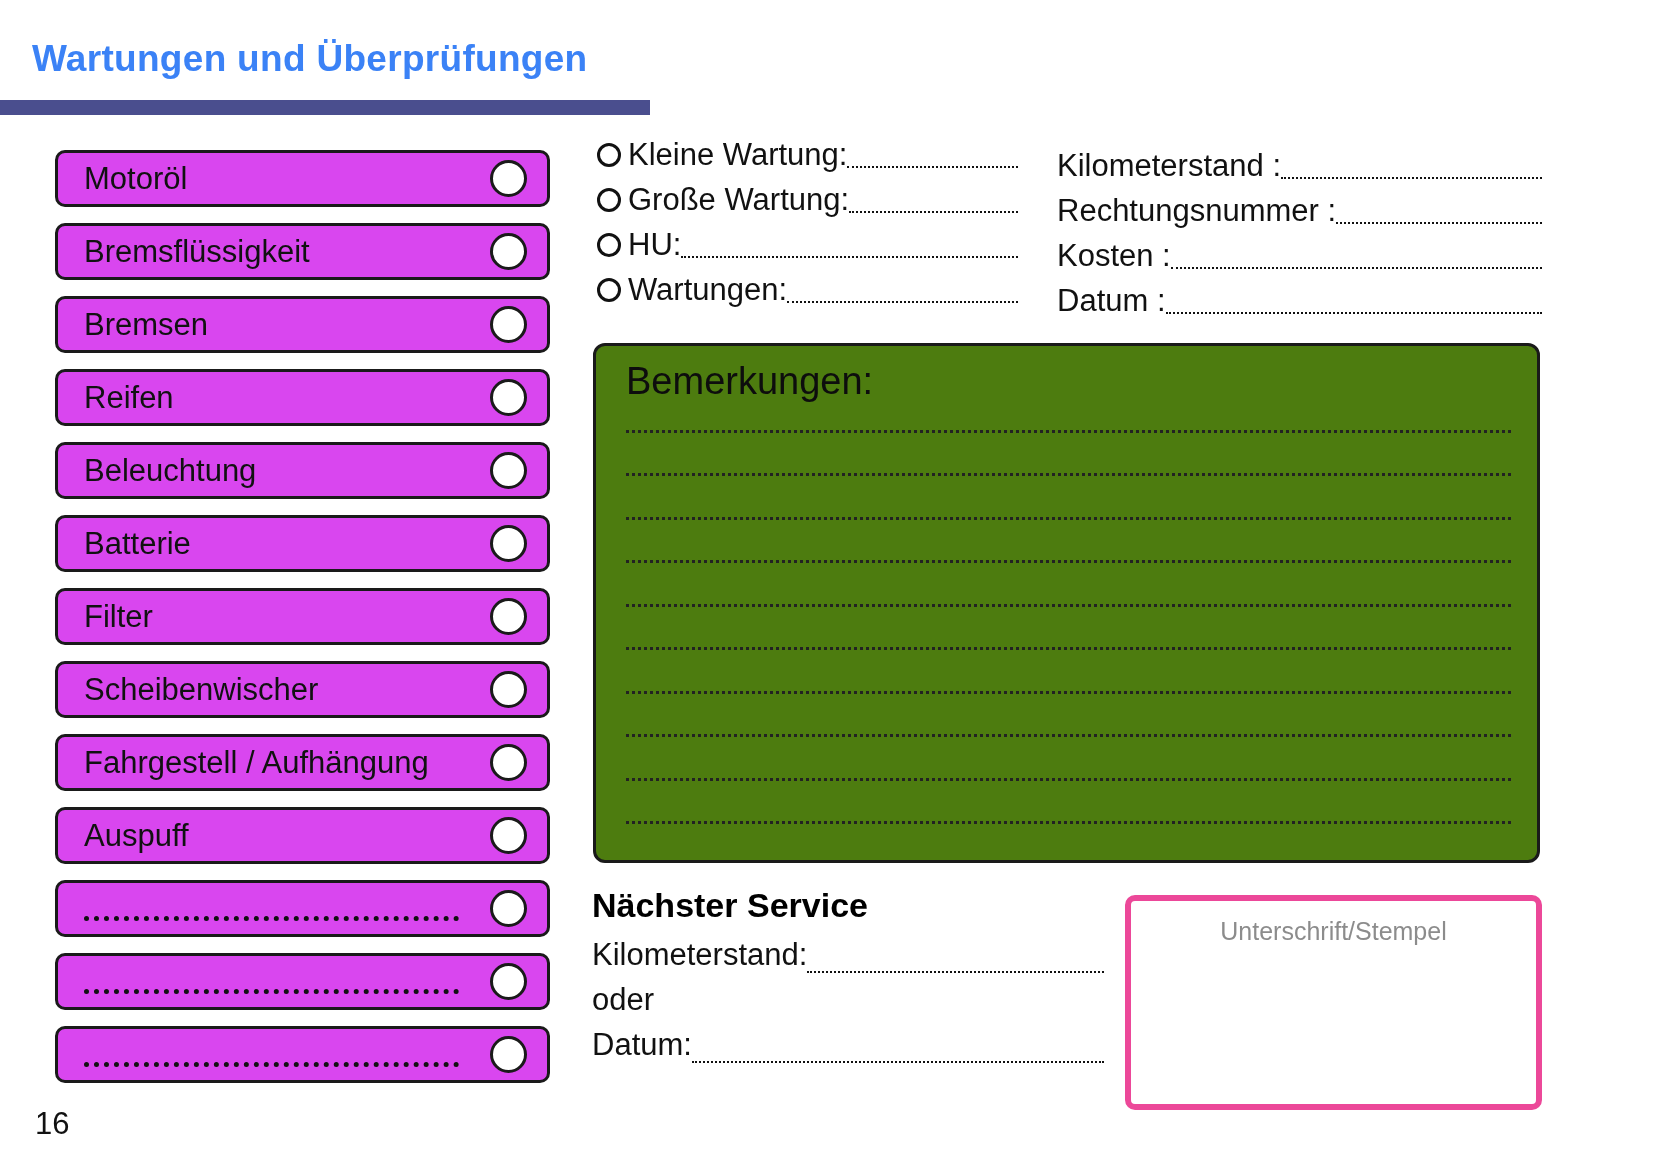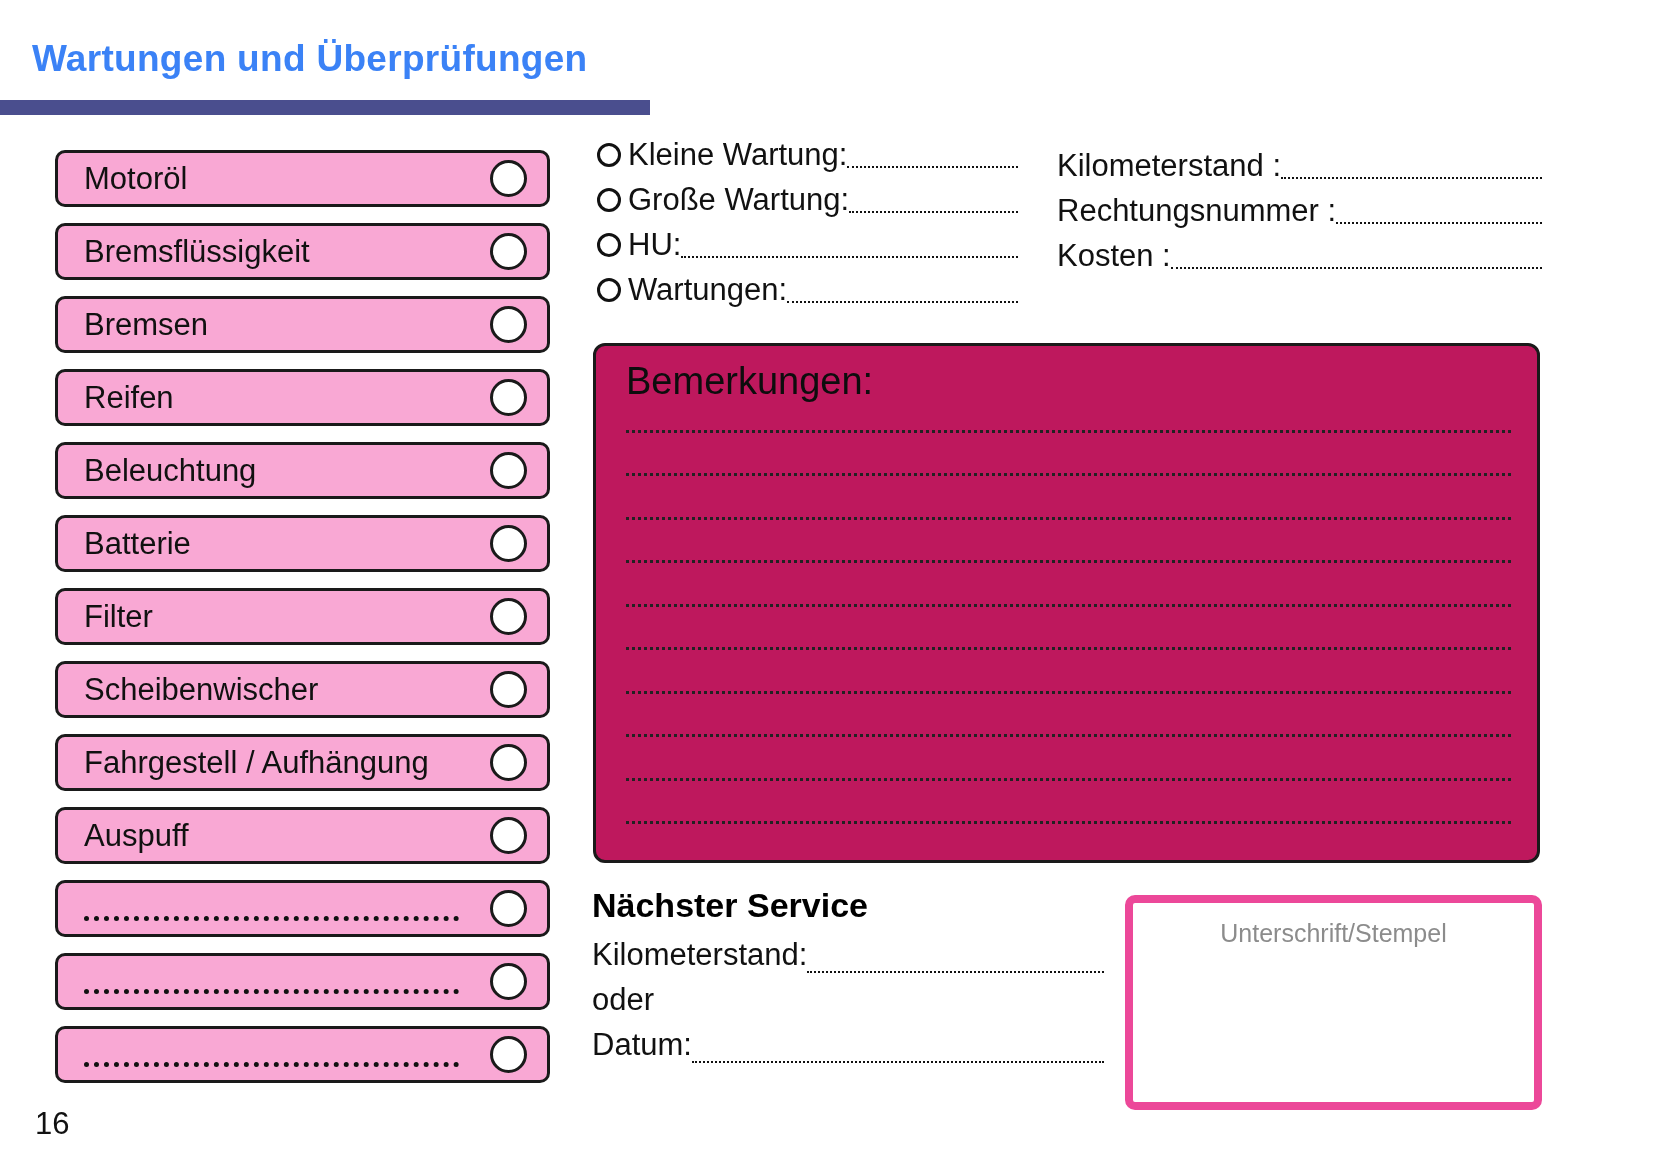--- a/index.html
+++ b/index.html
@@ -16,21 +16,21 @@
   .accent-bar{
     position:absolute;left:0;top:100px;width:650px;height:15px;
     background:#4a4e8e;
   }
   
   .checklist{
     position:absolute;left:55px;top:150px;width:495px;
     display:flex;flex-direction:column;gap:16px;
   }
   .check-row{
-    height:57px;box-sizing:border-box;background:#f9a8d4;
+    height:57px;box-sizing:border-box;background:#d946ef;
     border:3px solid #1a1a1a;border-radius:10px;
     display:flex;align-items:center;padding:0 20px 0 26px;
   }
   .check-row .label{font-size:31px;flex:1;white-space:nowrap;}
   .blank-leader{
     width:375px;height:0;border-bottom:5px dotted #111;
     margin-top:20px;flex:none;
   }
   .check-circle{
     width:37px;height:37px;box-sizing:border-box;flex:none;
@@ -46,37 +46,37 @@
   }
   .entry-row .label{font-size:31px;white-space:nowrap;}
   .leader{
     flex:1;min-width:18px;height:0;
     border-bottom:2.5px dotted #111;
     align-self:flex-end;margin-bottom:9px;
   }
   
   .remarks-box{
     position:absolute;left:593px;top:343px;width:947px;height:520px;
-    box-sizing:border-box;border:3px solid #1a1a1a;border-radius:12px;background:#be185d;
+    box-sizing:border-box;border:3px solid #1a1a1a;border-radius:12px;background:#4d7c0f;
   }
   .remarks-title{position:absolute;left:30px;top:14px;font-size:38px;color:#0d0d0d;}
   .remarks-lines{
     position:absolute;left:30px;right:26px;top:84px;height:394px;
     display:flex;flex-direction:column;justify-content:space-between;
   }
   .remarks-line{height:0;border-bottom:3px dotted #222;}
   
   .next-service{position:absolute;left:592px;top:886px;width:512px;}
   .ns-title{font-size:34px;font-weight:bold;margin:0 0 12px 0;color:#000000;}
   .ns-row{height:45px;display:flex;align-items:flex-start;}
   .ns-row .label{font-size:31px;white-space:nowrap;}
   
   .signature-box{
     position:absolute;left:1125px;top:895px;width:417px;height:215px;
-    box-sizing:border-box;border:8px solid #ec4899;border-radius:10px;
+    box-sizing:border-box;border:6px solid #ec4899;border-radius:10px;
     text-align:center;background:#fff;
   }
   .signature-label{display:inline-block;margin-top:16px;font-size:25px;color:#8c8c8c;}
   
   .page-number{position:absolute;left:35px;top:1106px;font-size:31px;}
 </style>
 </head>
 <body>
 
 <div class="page-title">Wartungen und Überprüfungen</div>
@@ -166,20 +166,24 @@
     <span class="leader"></span>
   </div>
   <div class="entry-row">
     <span class="label">Rechtungsnummer :</span>
     <span class="leader"></span>
   </div>
   <div class="entry-row">
     <span class="label">Kosten :</span>
     <span class="leader"></span>
   </div>
+  <div class="entry-row">
+    <span class="label">Datum :</span>
+    <span class="leader"></span>
+  </div>
 </div>
 
 <div class="remarks-box">
   <div class="remarks-title">Bemerkungen:</div>
   <div class="remarks-lines">
     <div class="remarks-line"></div>
     <div class="remarks-line"></div>
     <div class="remarks-line"></div>
     <div class="remarks-line"></div>
     <div class="remarks-line"></div>

